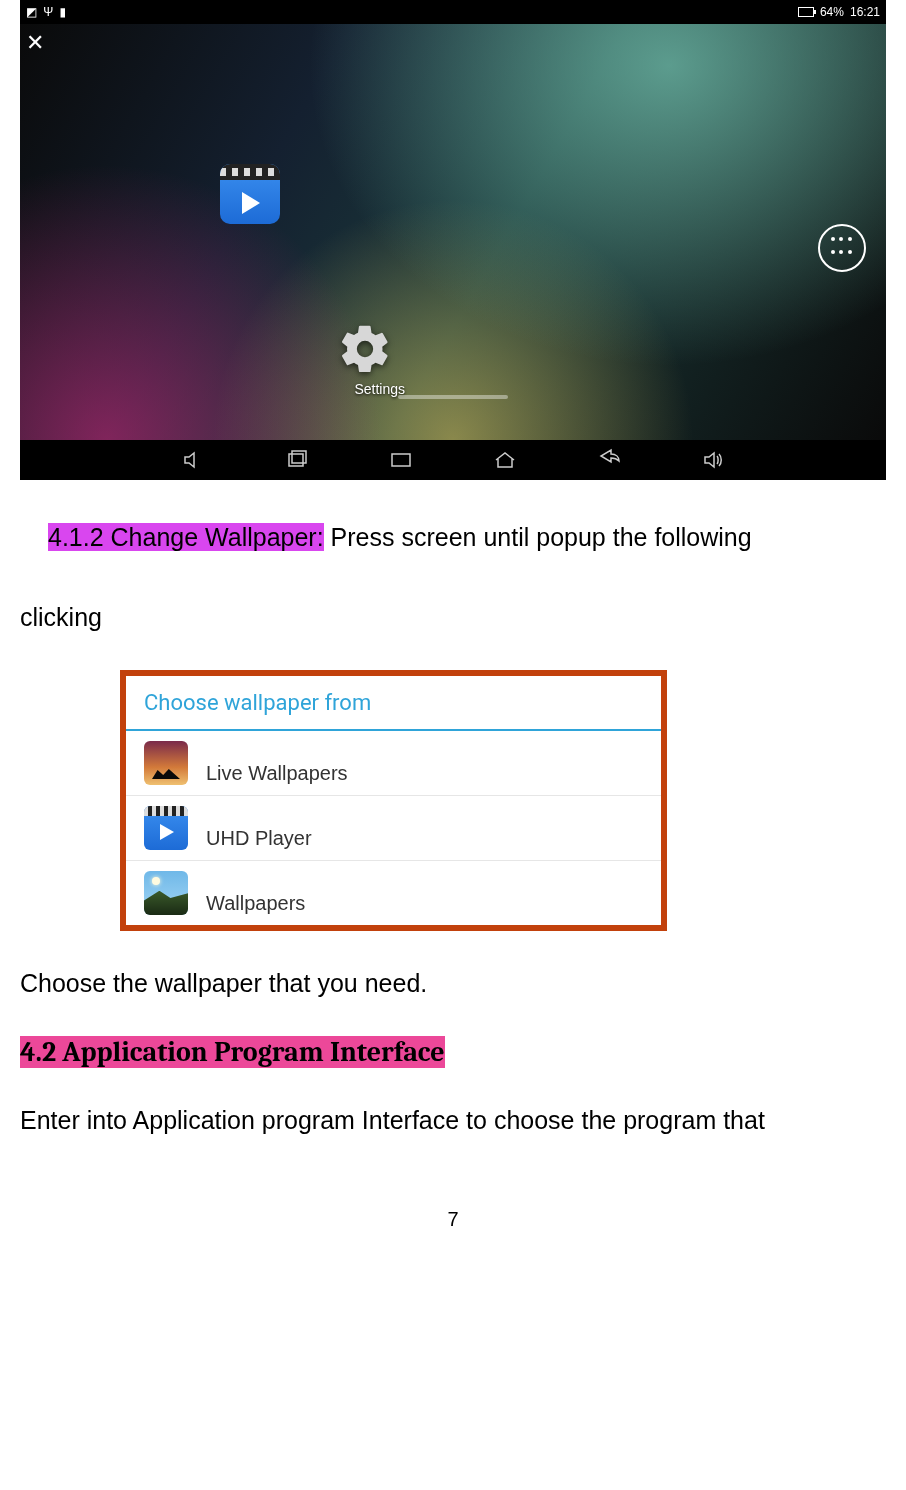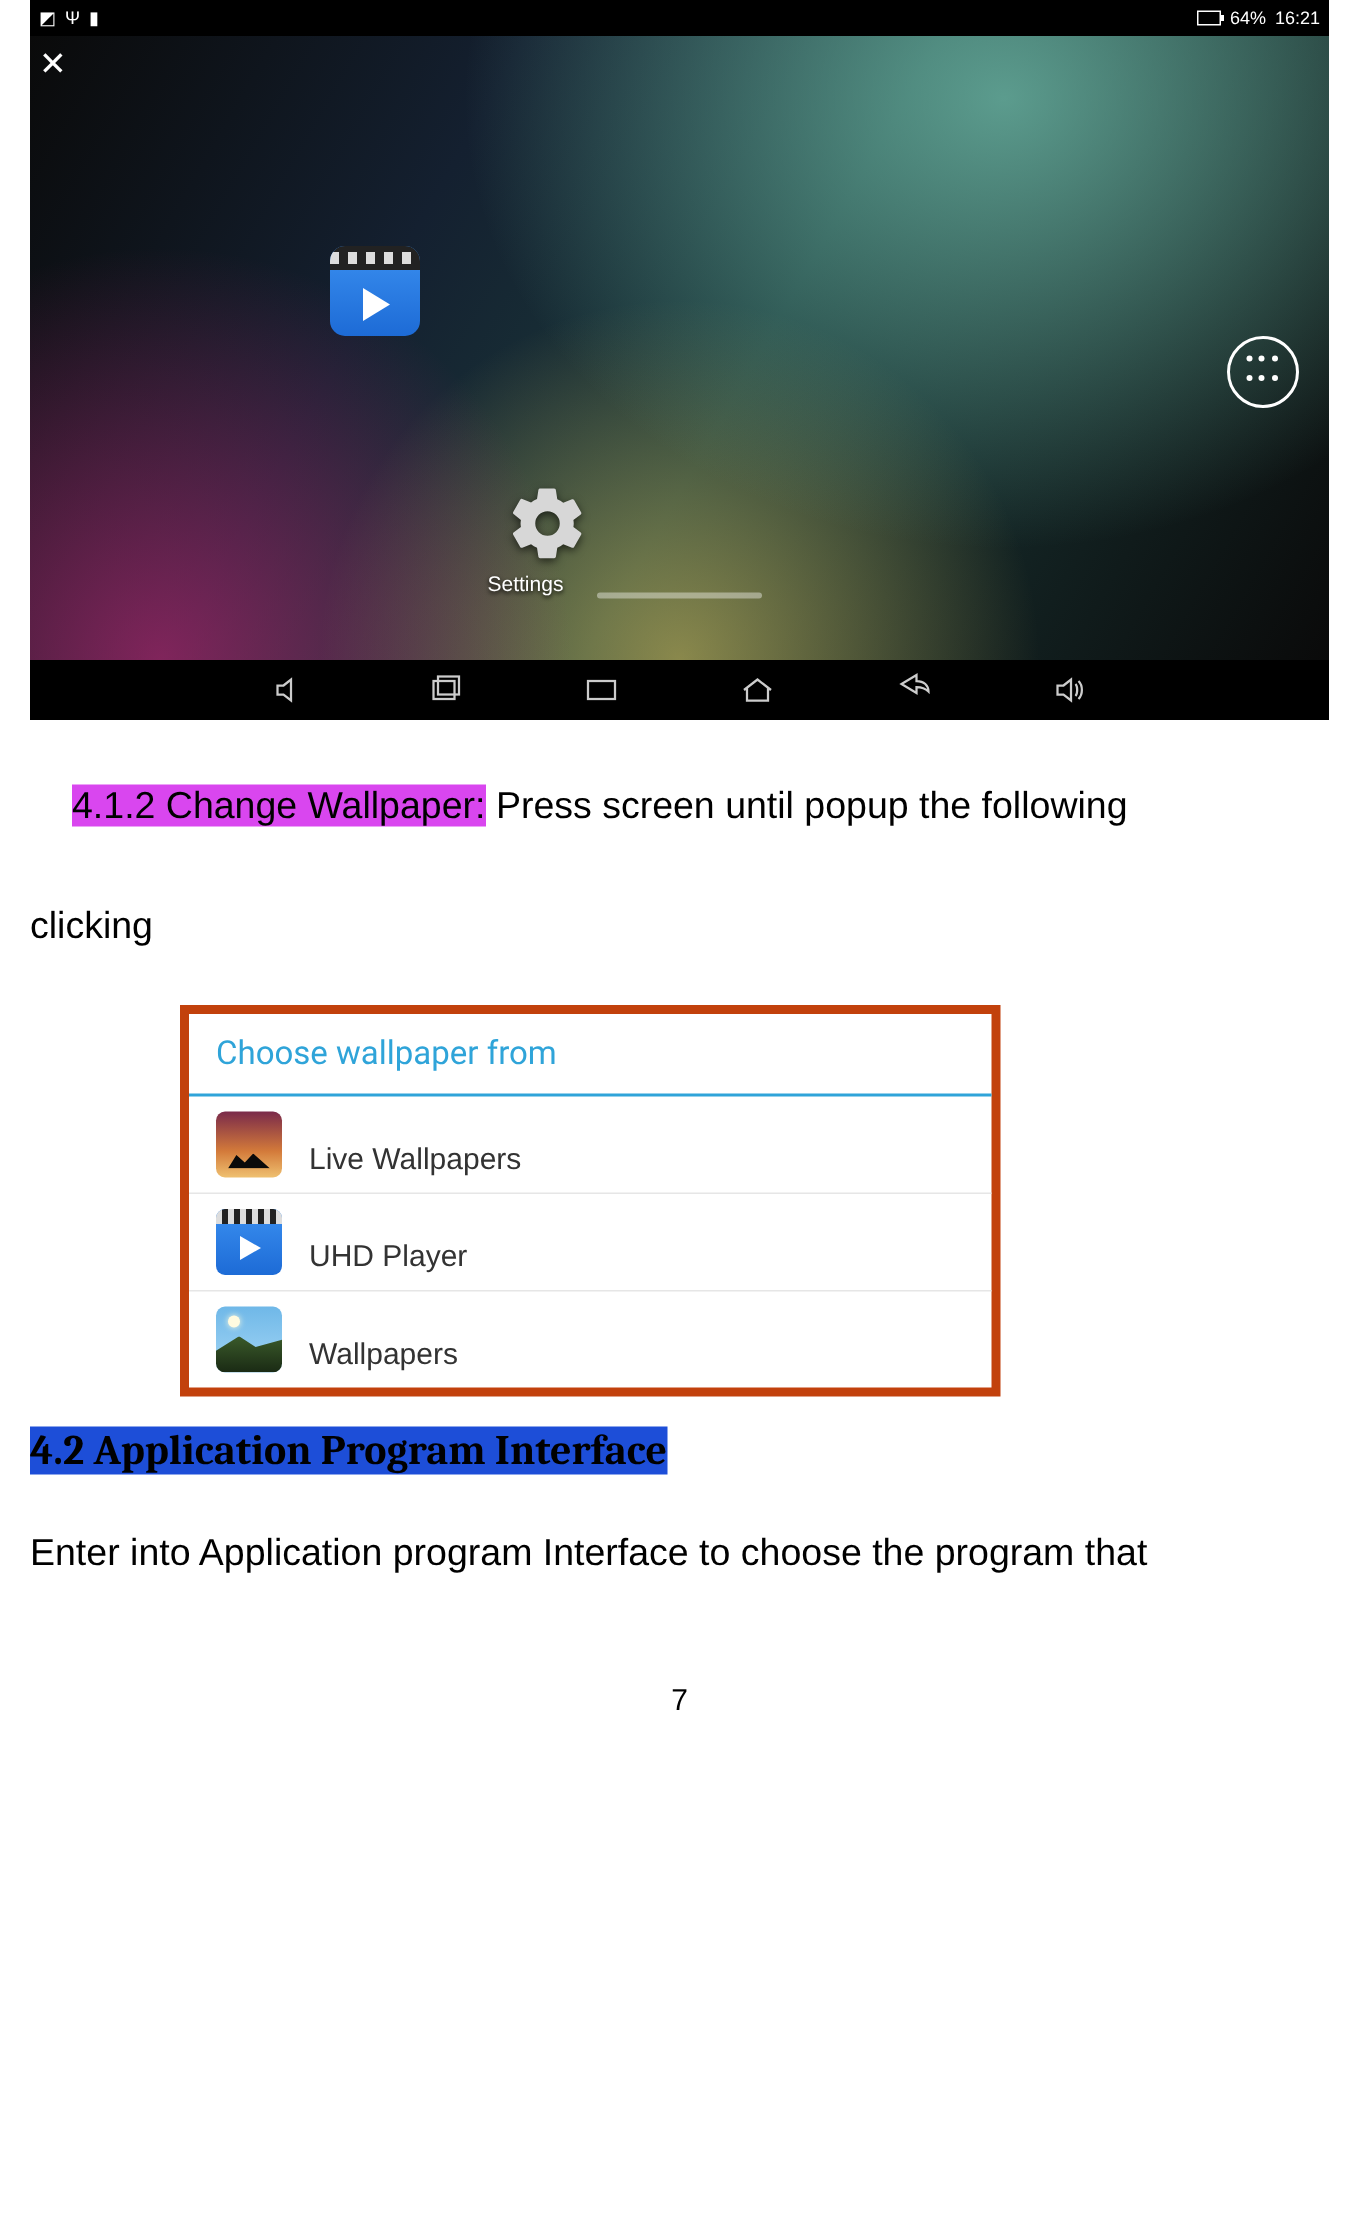--- a/index.html
+++ b/index.html
@@ -68,21 +68,21 @@
     background:#222; border-radius:10px 10px 0 0;
     background-image:
       repeating-linear-gradient(90deg,#ddd 0 6px,#222 6px 12px);
     background-size:12px 8px; background-position:0 4px; background-repeat:repeat-x;
   }
   .app-video .vi-icon::after{
     content:""; position:absolute; top:28px; left:22px;
     border-left:18px solid #fff; border-top:11px solid transparent; border-bottom:11px solid transparent;
   }
   .app-settings {
-    position:absolute; top:297px; left:305px; width:80px; text-align:left; color:#fff;
+    position:absolute; top:297px; left:305px; width:80px; text-align:right; color:#fff;
     text-shadow:0 1px 3px #000; font-size:14px;
   }
   .app-settings .gear {
     width:56px; height:56px; margin:0 auto 4px; position:relative;
   }
   .app-settings .gear svg { width:56px; height:56px; filter:drop-shadow(0 2px 3px rgba(0,0,0,.6)); }
   .apps-circle {
     position:absolute; right:20px; top:200px;
     width:44px; height:44px; border:2px solid #fff; border-radius:50%;
     display:flex; align-items:center; justify-content:center;
@@ -103,21 +103,21 @@
     position:absolute; bottom:41px; left:50%; transform:translateX(-50%);
     width:110px; height:4px; background:rgba(255,255,255,.4); border-radius:2px;
   }
 
   
   .body-text { font-size: 25px; line-height: 2.2; color:#000; text-align:justify; }
   .hl { background:#d946ef;margin-left:28px; }
   .section-head {
     font-family: Cambria, Georgia, serif;
     font-size: 28px; font-weight:bold;
-    background:#1d4ed8; display:inline;
+    background:#ec4899; display:inline;
   }
 
   
   .dialog-shot {
     width:535px; margin:10px 0 10px 100px;
     border:6px solid #c2410c; background:#fff;
   }
   .dialog-title {
     color:#2fa4d9; font-size:22px; padding:14px 18px;
     border-bottom:2px solid #2fa4d9;
@@ -278,20 +278,21 @@
     <div class="dlg-row">
       <div class="dlg-icon ic-uhd"></div>
       <span>UHD Player</span>
     </div>
     <div class="dlg-row">
       <div class="dlg-icon ic-wall"></div>
       <span>Wallpapers</span>
     </div>
   </div>
 
+  <p class="body-text"><span>Choose the wallpaper that you need.</span></p>
 
   <p style="margin-top:20px">
     <span class="section-head">4.2 Application Program Interface</span>
   </p>
 
   <p class="body-text"><span>Enter into Application program Interface to choose the program that</span></p>
 
 
   <div class="page-num">7</div>
 </div>

